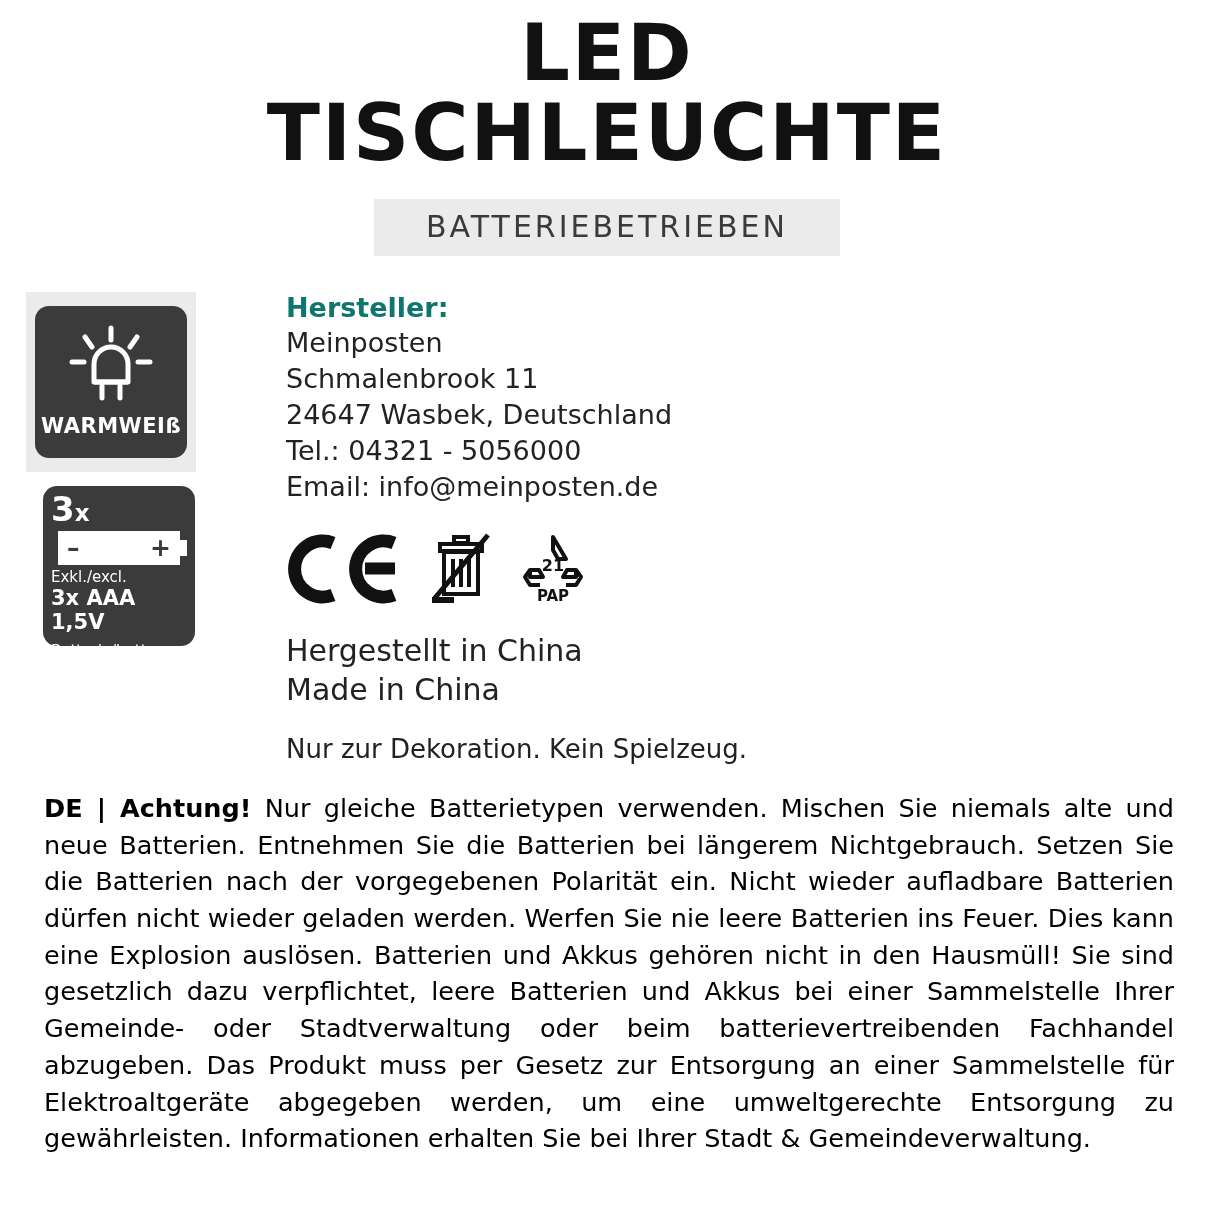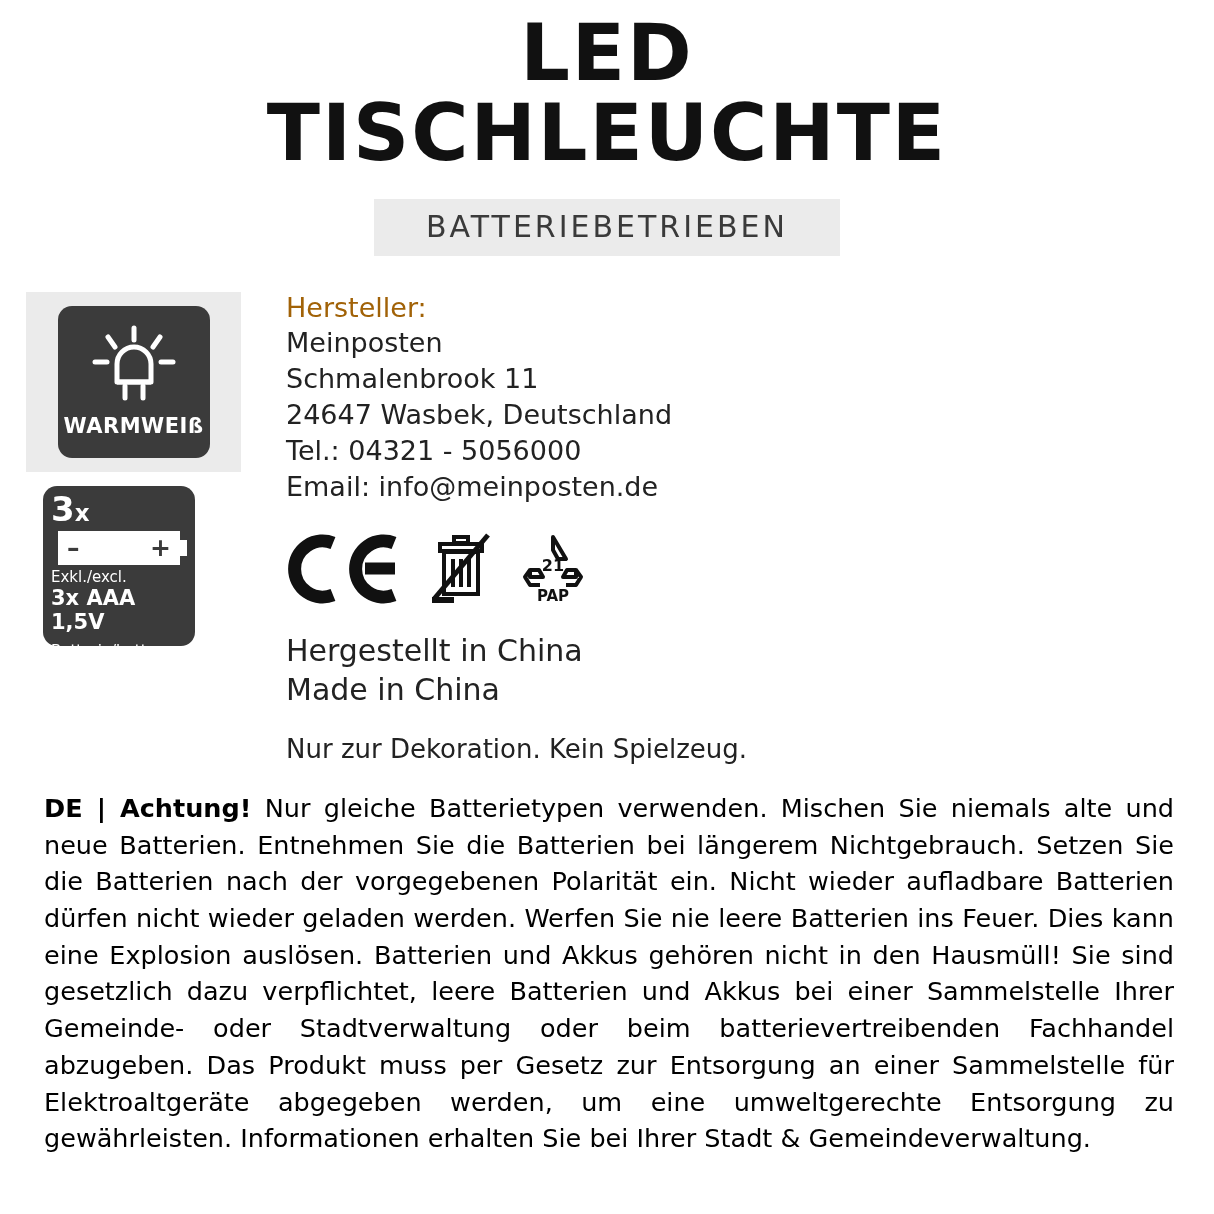--- a/index.html
+++ b/index.html
@@ -56,21 +56,21 @@
     flex: 0 0 210px;
   }
   .info {
     flex: 1;
     padding-left: 50px;
   }
 
   
   .badge-warm-wrap {
     background: #ebebeb;
-    width: 215px;
+    width: 170px;
     height: 180px;
     display: flex;
     align-items: center;
     justify-content: center;
   }
   .badge-warm {
     width: 152px;
     height: 152px;
     background: #3b3b3b;
     border-radius: 14px;
@@ -144,22 +144,22 @@
   .badge-batt .l3 { font-size: 15px; line-height: 1.2; margin-top: 8px; }
 
   
   .artno {
     font-size: 27px;
     color: #222;
     margin-bottom: 22px;
   }
   .manu-head {
     font-size: 27px;
-    font-weight: normal;
-    color: #a16207;
+    font-weight: bold;
+    color: #0f766e;
     margin-bottom: 2px;
   }
   .manu-line {
     font-size: 27px;
     color: #222;
     line-height: 1.33;
   }
 
   
   .symbols {

